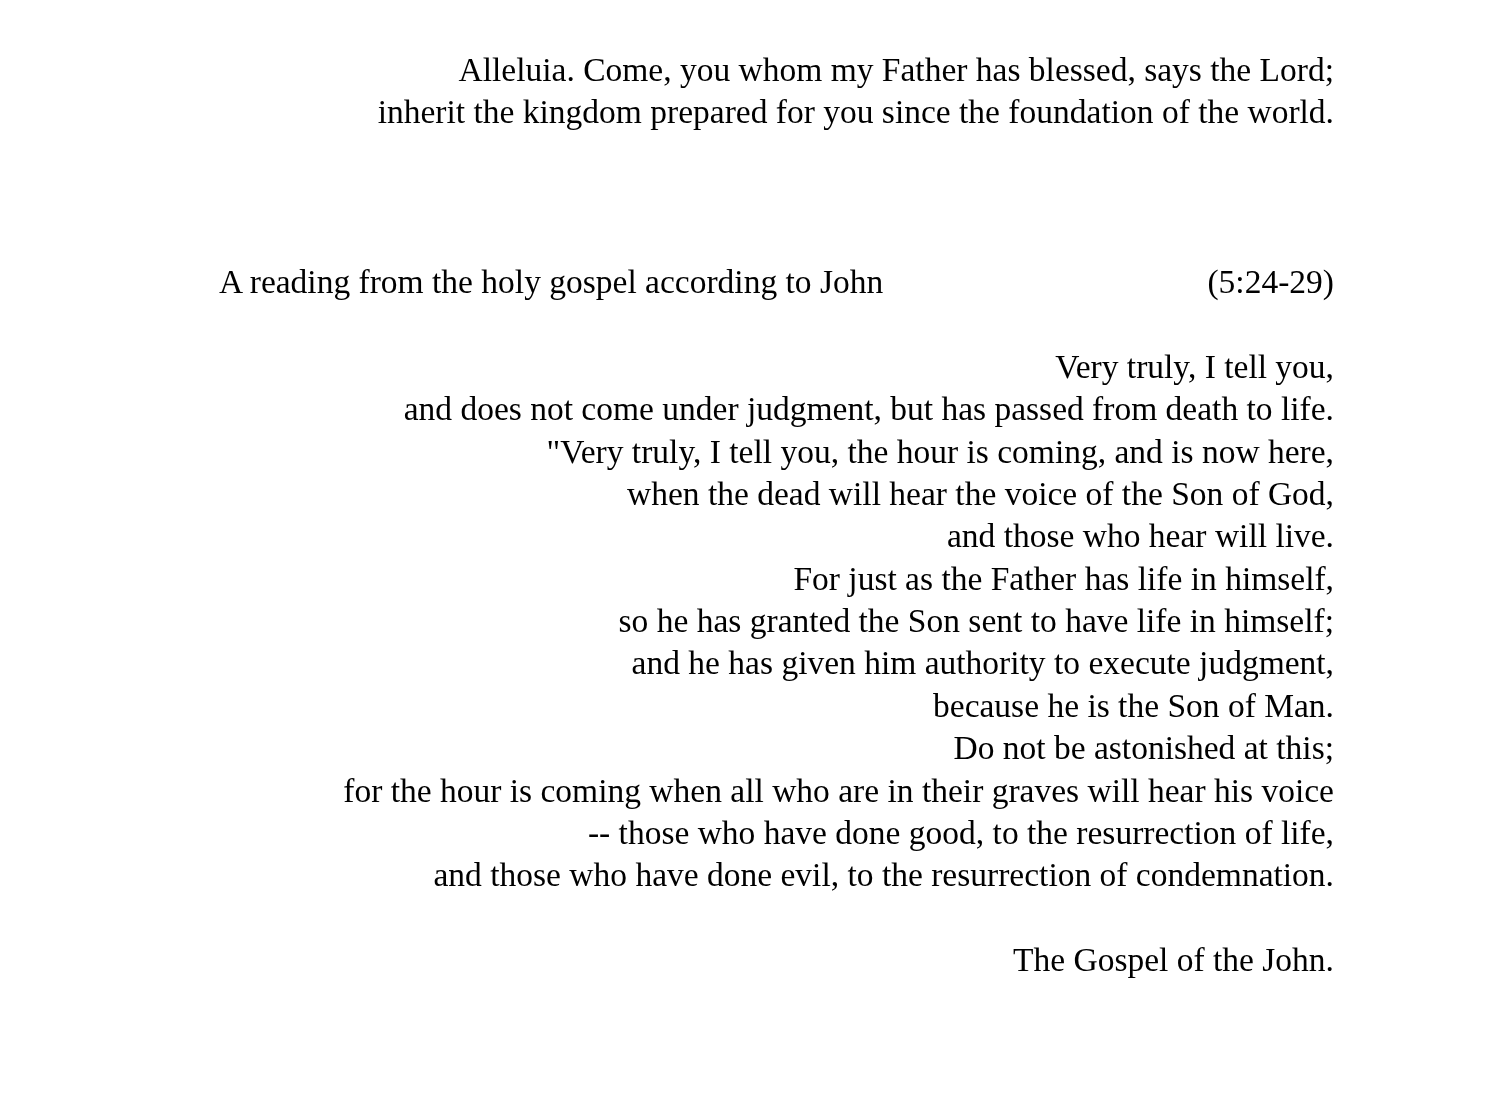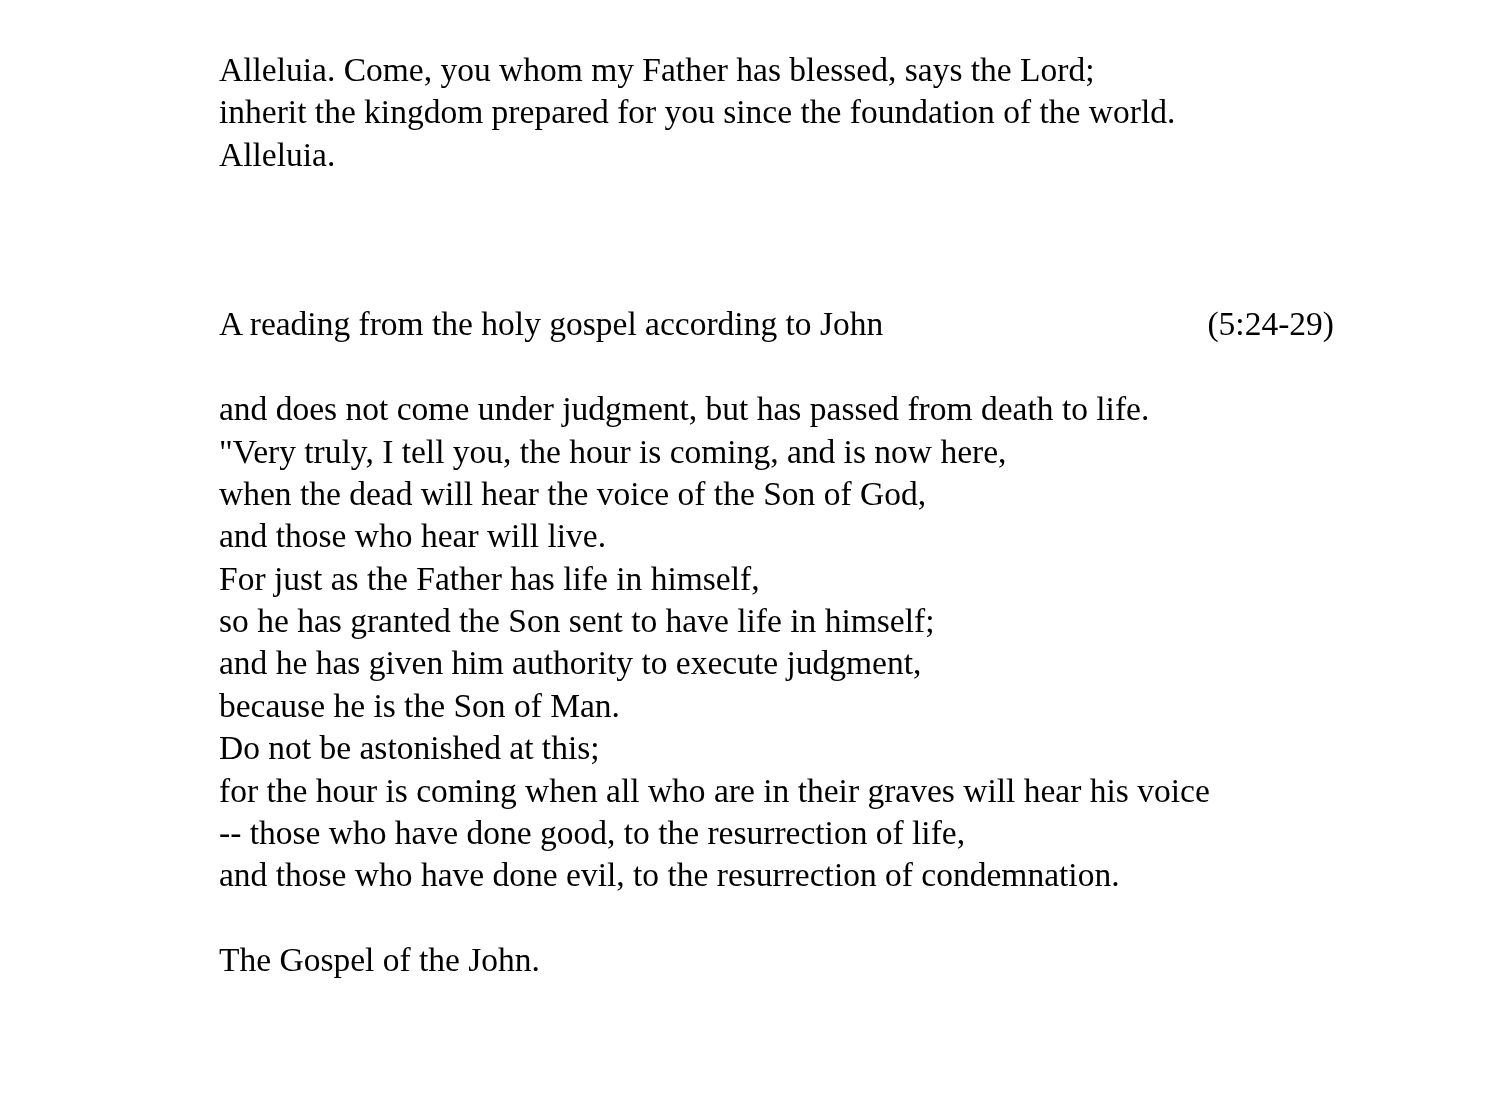--- a/index.html
+++ b/index.html
@@ -19,52 +19,53 @@
       position: absolute;
       left: 219px;
       top: 49px;
       width: 1115px;
       font-size: 33.5px;
       line-height: 42.4px;
     }
     .line {
       white-space: nowrap;
       height: 42.4px;
+      text-align: right;
     }
     .spacer-2 { height: 84.8px; }
     .spacer-1 { height: 42.4px; }
     .heading-row {
       display: flex;
       justify-content: space-between;
       white-space: nowrap;
       height: 42.4px;
     }
   </style>
 </head>
 <body>
 
 <div class="page">
 
   <div>
     <div class="line">Alleluia. Come, you whom my Father has blessed, says the Lord;</div>
     <div class="line">inherit the kingdom prepared for you since the foundation of the world.</div>
-    <div class="line">Alleluia.</div>
   </div>
 
   <div class="spacer-2"></div>
   <div class="spacer-1"></div>
 
   <div class="heading-row">
     <span>A reading from the holy gospel according to John</span>
     <span>(5:24-29)</span>
   </div>
 
   <div class="spacer-1"></div>
 
   <div>
+    <div class="line">Very truly, I tell you,</div>
     <div class="line">and does not come under judgment, but has passed from death to life.</div>
     <div class="line">"Very truly, I tell you, the hour is coming, and is now here,</div>
     <div class="line">when the dead will hear the voice of the Son of God,</div>
     <div class="line">and those who hear will live.</div>
     <div class="line">For just as the Father has life in himself,</div>
     <div class="line">so he has granted the Son sent to have life in himself;</div>
     <div class="line">and he has given him authority to execute judgment,</div>
     <div class="line">because he is the Son of Man.</div>
     <div class="line">Do not be astonished at this;</div>
     <div class="line">for the hour is coming when all who are in their graves will hear his voice</div>

